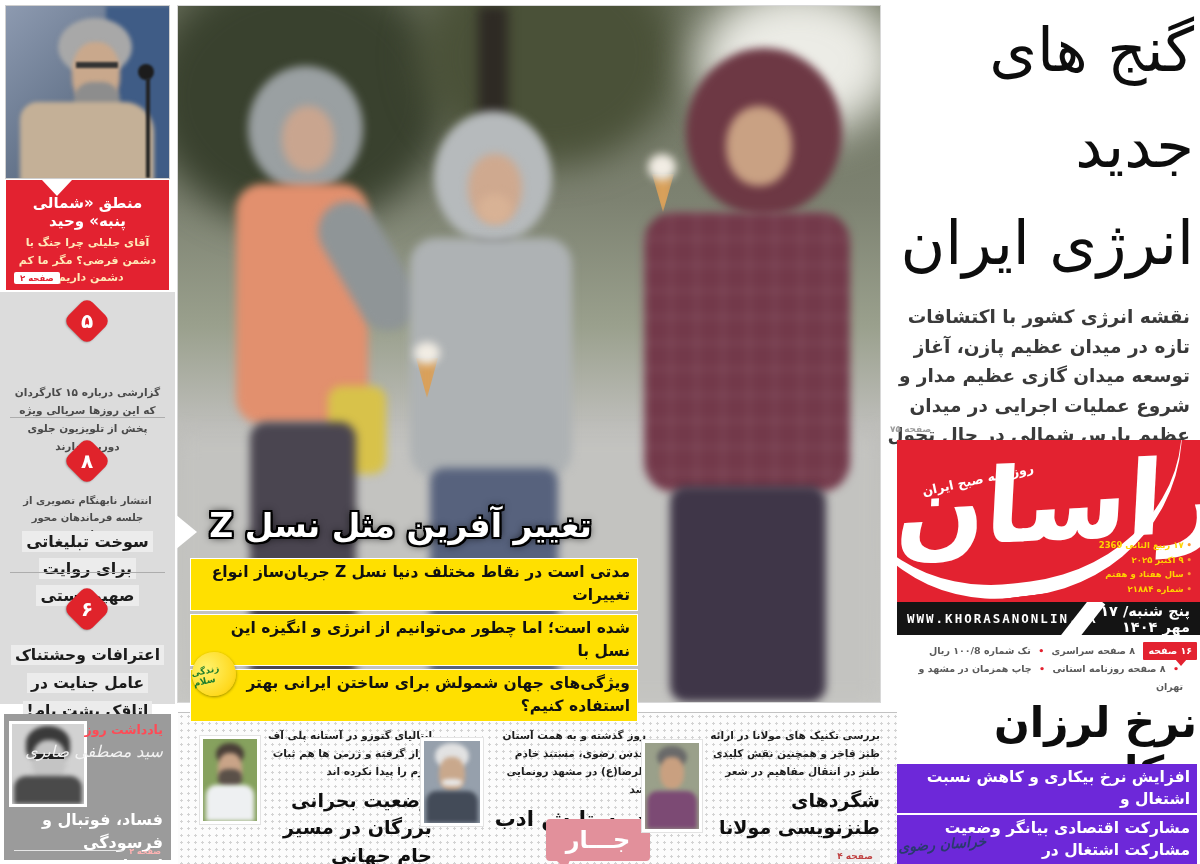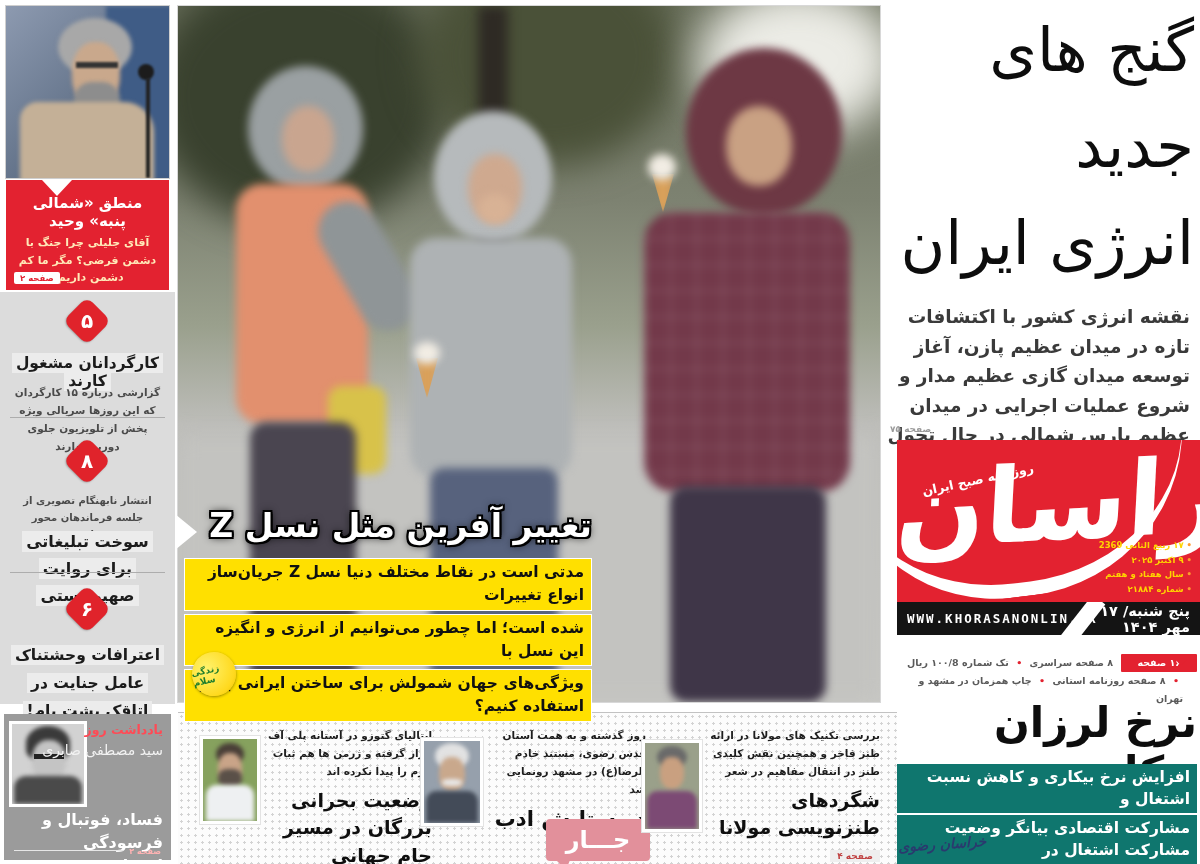--- a/index.html
+++ b/index.html
@@ -19,58 +19,58 @@
   .side-red .pref{position:absolute;left:8px;bottom:6px;background:#fff;color:#e32230;font-size:8.5px;font-weight:bold;padding:1px 6px;border-radius:2px;}
   .side-gray{left:0;top:292px;width:175px;height:412px;background:#dcdcdc;direction:rtl;}
   .diamond{position:absolute;width:34px;height:34px;background:#e0232b;border-radius:8px;transform:rotate(45deg);box-shadow:0 1px 2px rgba(0,0,0,.3);}
   .diamond span{position:absolute;left:0;top:0;width:34px;height:34px;transform:rotate(-45deg);display:flex;align-items:center;justify-content:center;color:#fff;font-size:20px;font-weight:bold;}
   .sg-title{position:absolute;width:175px;text-align:center;font-weight:bold;color:#1c1c1c;}
   .sg-title em{font-style:normal;background:#ececec;padding:1px 4px;box-decoration-break:clone;-webkit-box-decoration-break:clone;}
   .sg-body{position:absolute;width:151px;right:12px;font-size:10.5px;line-height:1.7;color:#4a4a4a;text-align:center;font-weight:bold;}
   .sg-div{position:absolute;left:10px;right:10px;border-top:1px solid #adadad;}
   .side-note{left:4px;top:714px;width:167px;height:146px;background:#9b9b9b;direction:rtl;color:#fff;}
   .side-note .label{position:absolute;right:8px;top:8px;color:#ff4a55;font-size:12.5px;font-weight:bold;}
-  .side-note .author{position:absolute;right:8px;top:28px;font-size:14px;color:#f2f2f2;}
+  .side-note .author{position:absolute;right:8px;top:28px;font-size:16px;color:#f2f2f2;font-style:italic;}
   .note-photo{left:8px;top:10px;width:72px;height:80px;background:#d2d2d2;outline:3px solid #fff;}
   .side-note h3{position:absolute;right:8px;left:8px;top:94px;margin:0;font-size:16px;line-height:1.45;font-weight:bold;text-align:right;color:#fff;}
   .side-note .pref{position:absolute;right:10px;bottom:4px;color:#ffb3b3;font-size:8px;font-weight:bold;}
   .side-note .pline{position:absolute;right:48px;left:10px;bottom:9px;border-top:1px solid #e7e7e7;}
   
   .hero{left:178px;top:6px;width:702px;height:696px;background:linear-gradient(180deg,#6a705c 0%,#7d8271 28%,#9aa08d 46%,#bdbdb9 60%,#c9c9c5 100%);outline:1px solid #d8d8d8;}
   .hero-arrow{left:175px;top:514px;width:0;height:0;border-top:18px solid transparent;border-bottom:18px solid transparent;border-left:22px solid #fff;z-index:6;}
   .cap-title{left:14px;top:500px;width:400px;z-index:5;direction:rtl;text-align:right;color:#fff;font-size:33px;font-weight:bold;
              text-shadow:-2px 0 0 #000,2px 0 0 #000,0 -2px 0 #000,0 2px 0 #000,-2px -2px 0 #000,2px 2px 0 #000,2px -2px 0 #000,-2px 2px 0 #000,0 0 8px #000;}
-  .cap-lines{left:6px;top:552px;width:408px;z-index:5;direction:rtl;text-align:right;}
+  .cap-lines{left:12px;top:552px;width:448px;z-index:5;direction:rtl;text-align:right;}
   .cap-lines .row{margin-bottom:3px;}
   .cap-lines .row span{display:inline-block;background:#ffe000;border:1px solid #fff;color:#111;font-size:15.5px;font-weight:bold;padding:2px 7px;line-height:1.5;}
   .supp-logo{left:14px;top:646px;width:44px;height:44px;border-radius:50%;background:radial-gradient(circle at 35% 35%,#fff36e,#ffd91e 70%,#e7b900);z-index:5;
              display:flex;align-items:center;justify-content:center;transform:rotate(-12deg);box-shadow:0 1px 3px rgba(0,0,0,.4);}
   .supp-logo span{color:#1f7d2c;font-size:9px;font-weight:bold;}
   
   .lead-h{left:880px;top:2px;width:314px;direction:rtl;text-align:right;color:#0d0d0d;font-weight:normal;font-size:61px;line-height:1.58;letter-spacing:-1px;}
   .lead-b{left:884px;top:302px;width:306px;direction:rtl;text-align:right;color:#3a3a3a;font-weight:bold;font-size:18.5px;line-height:1.6;}
   .lead-p{left:890px;top:424px;direction:rtl;color:#9a9a9a;font-size:9px;font-weight:bold;}
   .mast-red{left:897px;top:440px;width:303px;height:162px;background:#e32230;overflow:hidden;}
   .brand-swoosh{position:absolute;left:-45px;bottom:6px;width:340px;height:150px;border-bottom:14px solid #fff;border-radius:0 0 50% 45% / 0 0 100% 85%;transform:rotate(-7deg);}
   .brand-text{position:absolute;left:0;top:-14px;width:100%;text-align:center;color:#fff;font-size:104px;font-weight:bold;transform:skewX(-6deg) rotate(-3deg);letter-spacing:-4px;line-height:1.5;}
   .brand-tagline{position:absolute;left:24px;top:32px;color:#fff;font-size:12.5px;font-weight:bold;transform:rotate(-12deg);direction:rtl;}
   .mast-meta{position:absolute;right:8px;bottom:6px;direction:rtl;text-align:right;color:#ffd400;font-size:8.5px;font-weight:bold;line-height:1.7;}
   .mast-meta div::before{content:"• ";color:#ff9a2e;}
   .mast-bar{left:897px;top:602px;width:303px;height:33px;background:#141414;display:flex;align-items:center;justify-content:space-between;padding:0 10px;box-sizing:border-box;overflow:hidden;}
   .bar-swoosh{position:absolute;left:178px;top:-8px;width:16px;height:52px;background:#fff;transform:rotate(38deg);}
   .mast-site{color:#fff;font-family:"DejaVu Sans Mono",monospace;font-size:12.5px;font-weight:bold;letter-spacing:2px;direction:ltr;}
   .mast-date{color:#fff;font-size:14.5px;font-weight:bold;direction:rtl;}
   .info-row{left:897px;top:642px;width:300px;direction:rtl;color:#5a5a5a;font-size:9.5px;font-weight:bold;line-height:1.9;}
-  .pages-badge{display:inline-block;background:#e32230;color:#fff;padding:0 16px;border-radius:1px;margin-left:5px;margin-top:12px;}
+  .pages-badge{display:inline-block;background:#e32230;color:#fff;padding:0 5px;border-radius:1px;margin-left:5px;}
   .badge-tri{position:absolute;right:10px;top:17px;width:0;height:0;border-left:6px solid transparent;border-right:6px solid transparent;border-top:7px solid #e32230;}
   .info-sep{color:#e32230;margin:0 4px;}
   .unemp-h{left:890px;top:698px;width:307px;direction:rtl;text-align:right;color:#0d0d0d;font-size:42px;font-weight:bold;letter-spacing:-1px;}
   .unemp-lines{left:890px;top:764px;width:307px;direction:rtl;text-align:right;}
   .unemp-lines .row{margin-bottom:2px;}
-  .unemp-lines .row span{display:inline-block;background:#0f766e;color:#fff;font-size:15.5px;font-weight:bold;padding:2px 7px;line-height:1.45;}
+  .unemp-lines .row span{display:inline-block;background:#6d28d9;color:#fff;font-size:15.5px;font-weight:bold;padding:2px 7px;line-height:1.45;}
   .unemp-sig{left:898px;top:836px;color:#2a3a6e;font-size:14px;font-weight:bold;font-style:italic;transform:rotate(-4deg);direction:rtl;}
   
   .strip{left:178px;top:712px;width:719px;height:152px;background:#fcfcfc;background-image:radial-gradient(#d3d3d3 1px,transparent 1.2px);background-size:7px 7px;border-top:1px solid #c2c2c2;direction:rtl;}
   .strip-item{position:absolute;}
   .sp{outline:3px solid #fff;box-shadow:0 0 0 4px #e3e3e3;}
   .si-text{position:absolute;top:0;direction:rtl;text-align:right;}
   .si-kicker{font-size:10.5px;font-weight:bold;color:#1d1d1d;line-height:1.7;margin:0 0 6px;}
   .si-title{font-size:19px;font-weight:bold;color:#0f0f0f;line-height:1.45;margin:0;}
   .si-pref{display:inline-block;margin-top:8px;background:#efefef;color:#bf4040;font-size:9px;font-weight:bold;padding:1px 7px;}
   .jaar{position:absolute;left:368px;top:106px;width:104px;height:42px;background:#e2909b;border-radius:4px;display:flex;align-items:center;justify-content:center;}
@@ -97,21 +97,20 @@
     <div class="notch"></div>
     <h2>منطق «شمالی پنبه» وحید</h2>
     <p>آقای جلیلی چرا جنگ با دشمن فرضی؟ مگر ما کم دشمن داریم؟</p>
     <span class="pref">صفحه ۲</span>
   </div>
 
   <div class="abs side-gray">
     <div class="diamond" style="left:70px;top:12px;">
         <span>۵</span>
       </div>
-    <div class="sg-title" style="top:62px;font-size:15.5px;"><em>کارگردانان مشغول کارند</em></div>
     <div class="sg-body" style="top:92px;">گزارشی درباره ۱۵ کارگردان که این روزها سریالی ویژه پخش از تلویزیون جلوی دوربین دارند</div>
     <div class="sg-div" style="top:125px;"></div>
 
     <div class="diamond" style="left:70px;top:152px;">
         <span>۸</span>
       </div>
     <div class="sg-body" style="top:200px;font-size:10px;">انتشار نابهنگام تصویری از جلسه فرماندهان محور مقاومت</div>
     <div class="sg-title" style="top:236px;font-size:16px;line-height:1.7;padding:0 8px;width:159px;"><em>سوخت تبلیغاتی برای روایت صهیونیستی</em></div>
     <div class="sg-div" style="top:280px;"></div>
 

